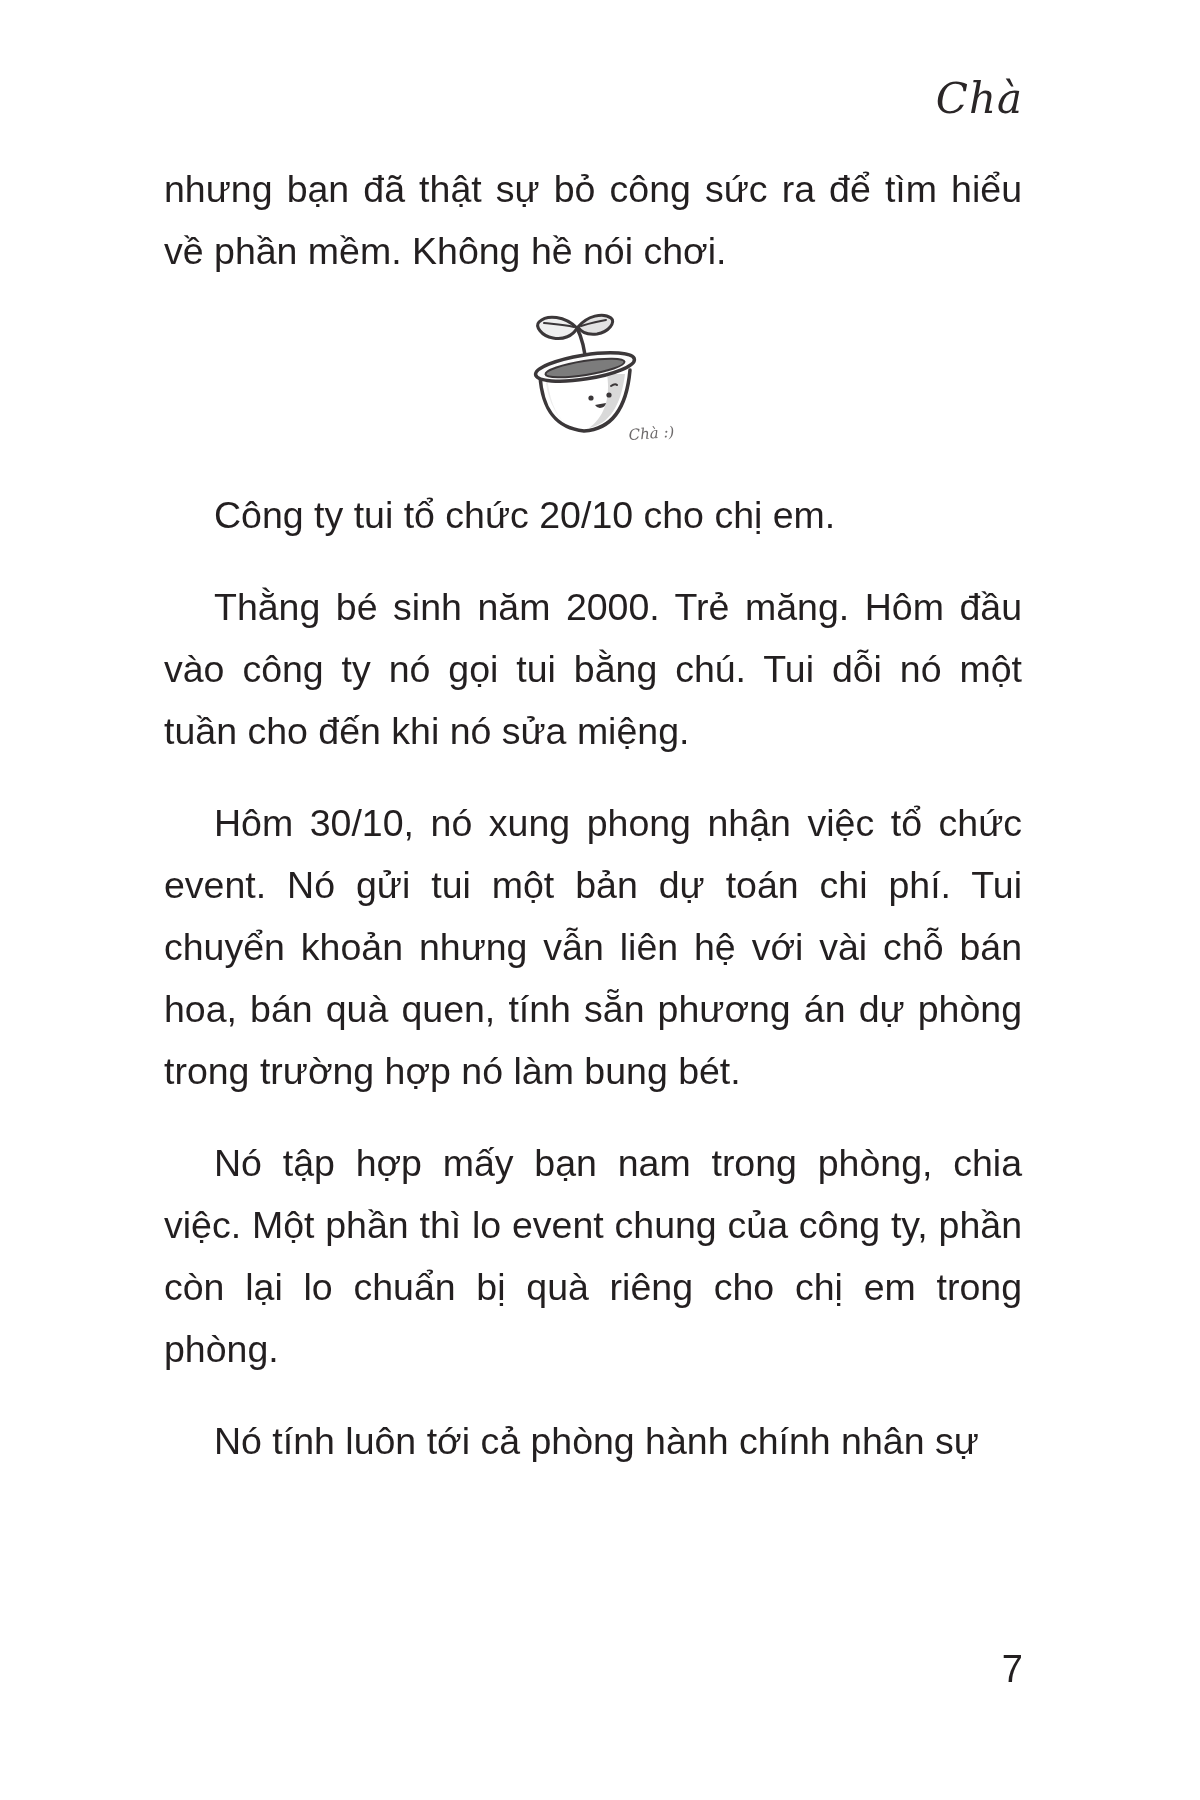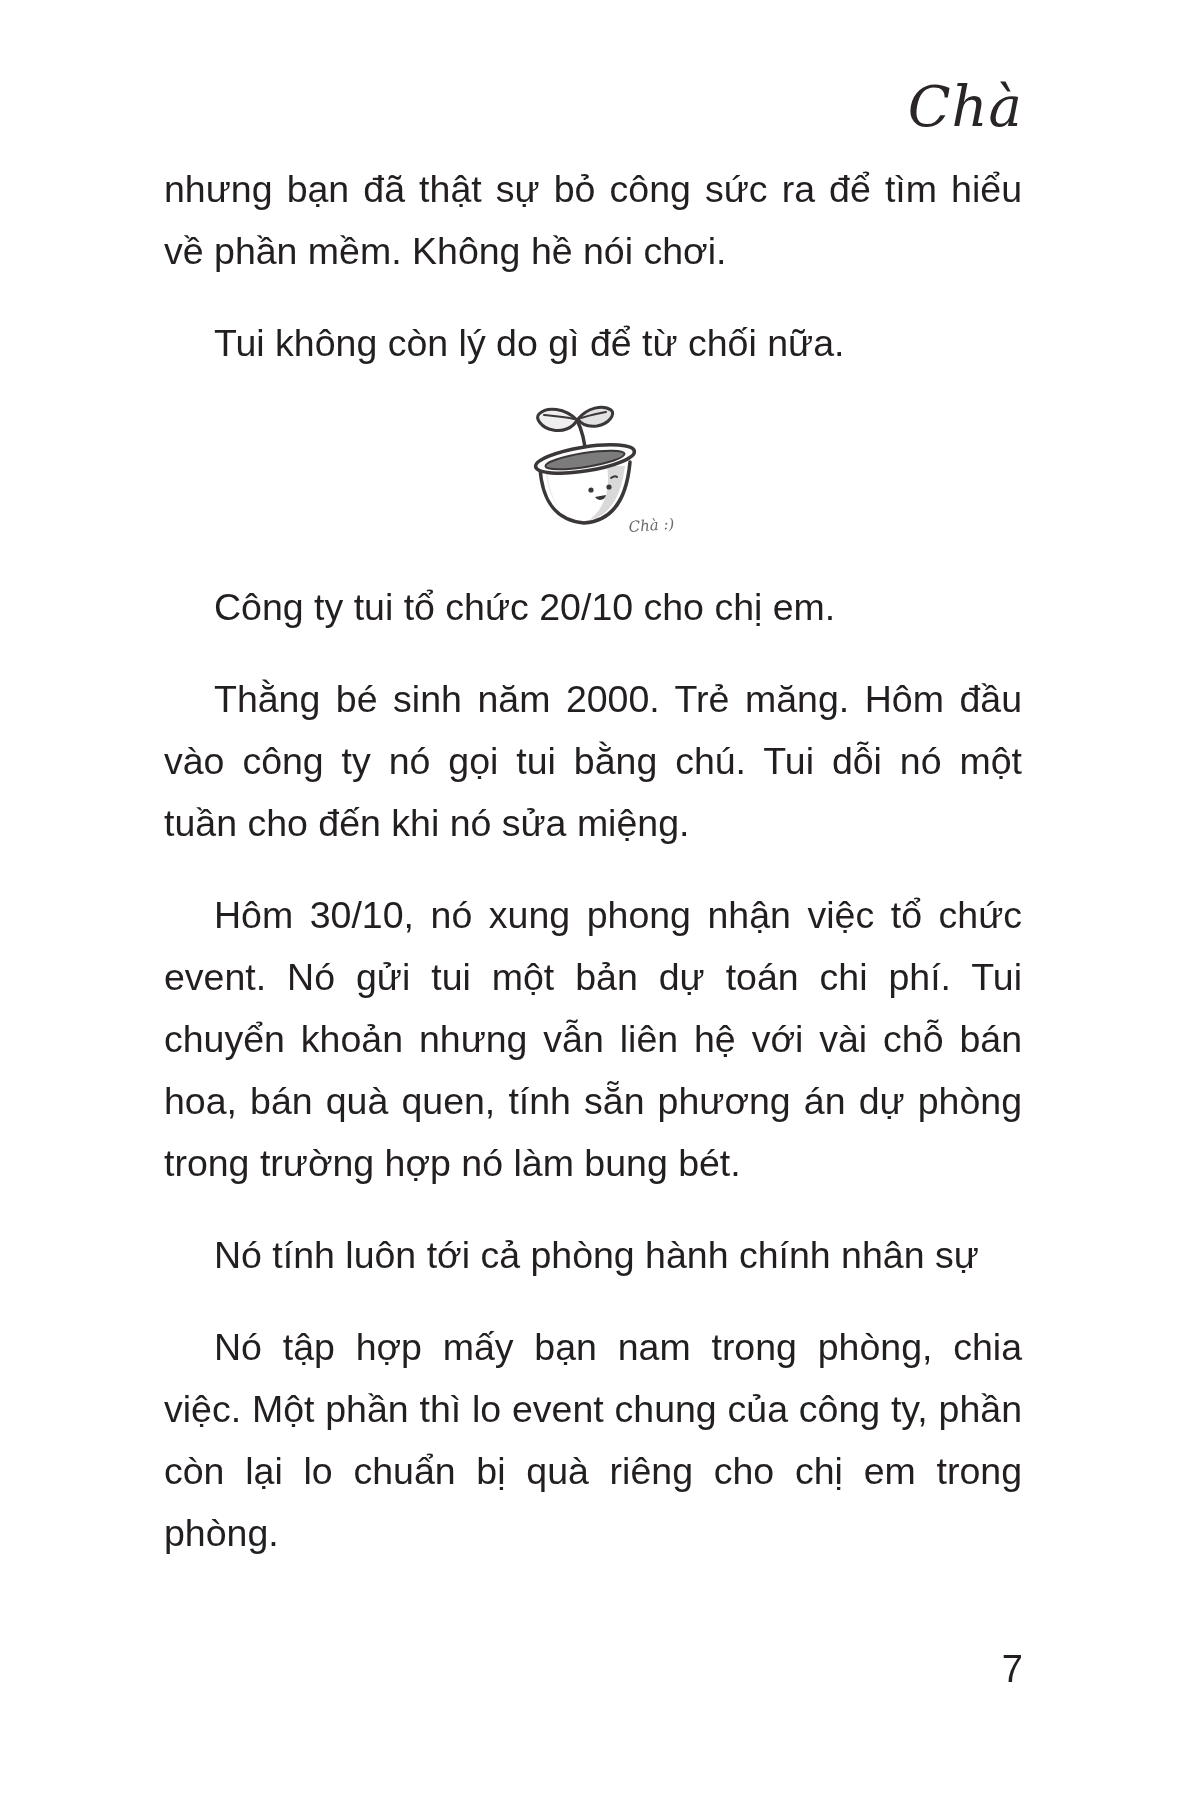--- a/index.html
+++ b/index.html
@@ -15,21 +15,21 @@
     font-family: "Liberation Sans", sans-serif;
     color: #231f20;
     overflow: hidden;
   }
   .running-head {
     position: absolute;
     top: 74px;
     right: 177px;
     font-family: "DejaVu Serif", serif;
     font-style: italic;
-    font-size: 56px;
+    font-size: 42px;
     letter-spacing: 1px;
     color: #2a2627;
   }
   .text-block {
     position: absolute;
     left: 156px;
     top: 158px;
     width: 866px;
     font-size: 37.5px;
     line-height: 62px;
@@ -67,21 +67,20 @@
 </head>
 <body>
 
 <div class="page">
 
   <div class="running-head">Chà</div>
 
   <div class="text-block">
 
     <p class="para no-indent">nhưng bạn đã thật sự bỏ công sức ra để tìm hiểu về phần mềm. Không hề nói chơi.</p>
-    <p class="para">Tui không còn lý do gì để từ chối nữa.</p>
 
     <div class="illustration-wrap">
       <svg width="200" height="138" viewBox="0 0 200 138">
 
         <path class="ink" d="M97,52 C96,40 94,28 88,16" stroke-width="3.5"></path>
 
         <path d="M88,16 C76,4 58,2 50,10 C46,14 52,24 64,26 C74,28 84,24 88,16 Z" fill="#efefef" stroke="#3b3739" stroke-width="3"></path>
         <path class="ink" d="M85,15 C74,12 64,12 55,11" stroke-width="2"></path>
 
         <path d="M89,15 C98,4 114,0 122,6 C127,10 120,20 108,22 C99,23 92,20 89,15 Z" fill="#e2e2e2" stroke="#3b3739" stroke-width="3"></path>
@@ -103,20 +102,20 @@
         <path class="ink" d="M122,74 q4,-3 6,-1" stroke-width="2"></path>
         <path d="M106,93 a6,6 0 0 0 11,-2 q-6,1 -11,2 Z" fill="#3b3739"></path>
 
         <text class="sig" x="140" y="128" transform="rotate(-4 140 128)">Chà :)</text>
       </svg>
     </div>
 
     <p class="para">Công ty tui tổ chức 20/10 cho chị em.</p>
     <p class="para">Thằng bé sinh năm 2000. Trẻ măng. Hôm đầu vào công ty nó gọi tui bằng chú. Tui dỗi nó một tuần cho đến khi nó sửa miệng.</p>
     <p class="para">Hôm 30/10, nó xung phong nhận việc tổ chức event. Nó gửi tui một bản dự toán chi phí. Tui chuyển khoản nhưng vẫn liên hệ với vài chỗ bán hoa, bán quà quen, tính sẵn phương án dự phòng trong trường hợp nó làm bung bét.</p>
+    <p class="para">Nó tập hợp mấy bạn nam trong phòng, chia việc. Một phần thì lo event chung của công ty, phần còn lại lo chuẩn bị quà riêng cho chị em trong phòng.</p>
     <p class="para">Nó tính luôn tới cả phòng hành chính nhân sự</p>
-    <p class="para">Nó tập hợp mấy bạn nam trong phòng, chia việc. Một phần thì lo event chung của công ty, phần còn lại lo chuẩn bị quà riêng cho chị em trong phòng.</p>
 
   </div>
 
   <div class="page-number">7</div>
 
 </div>
 
 </body></html>

